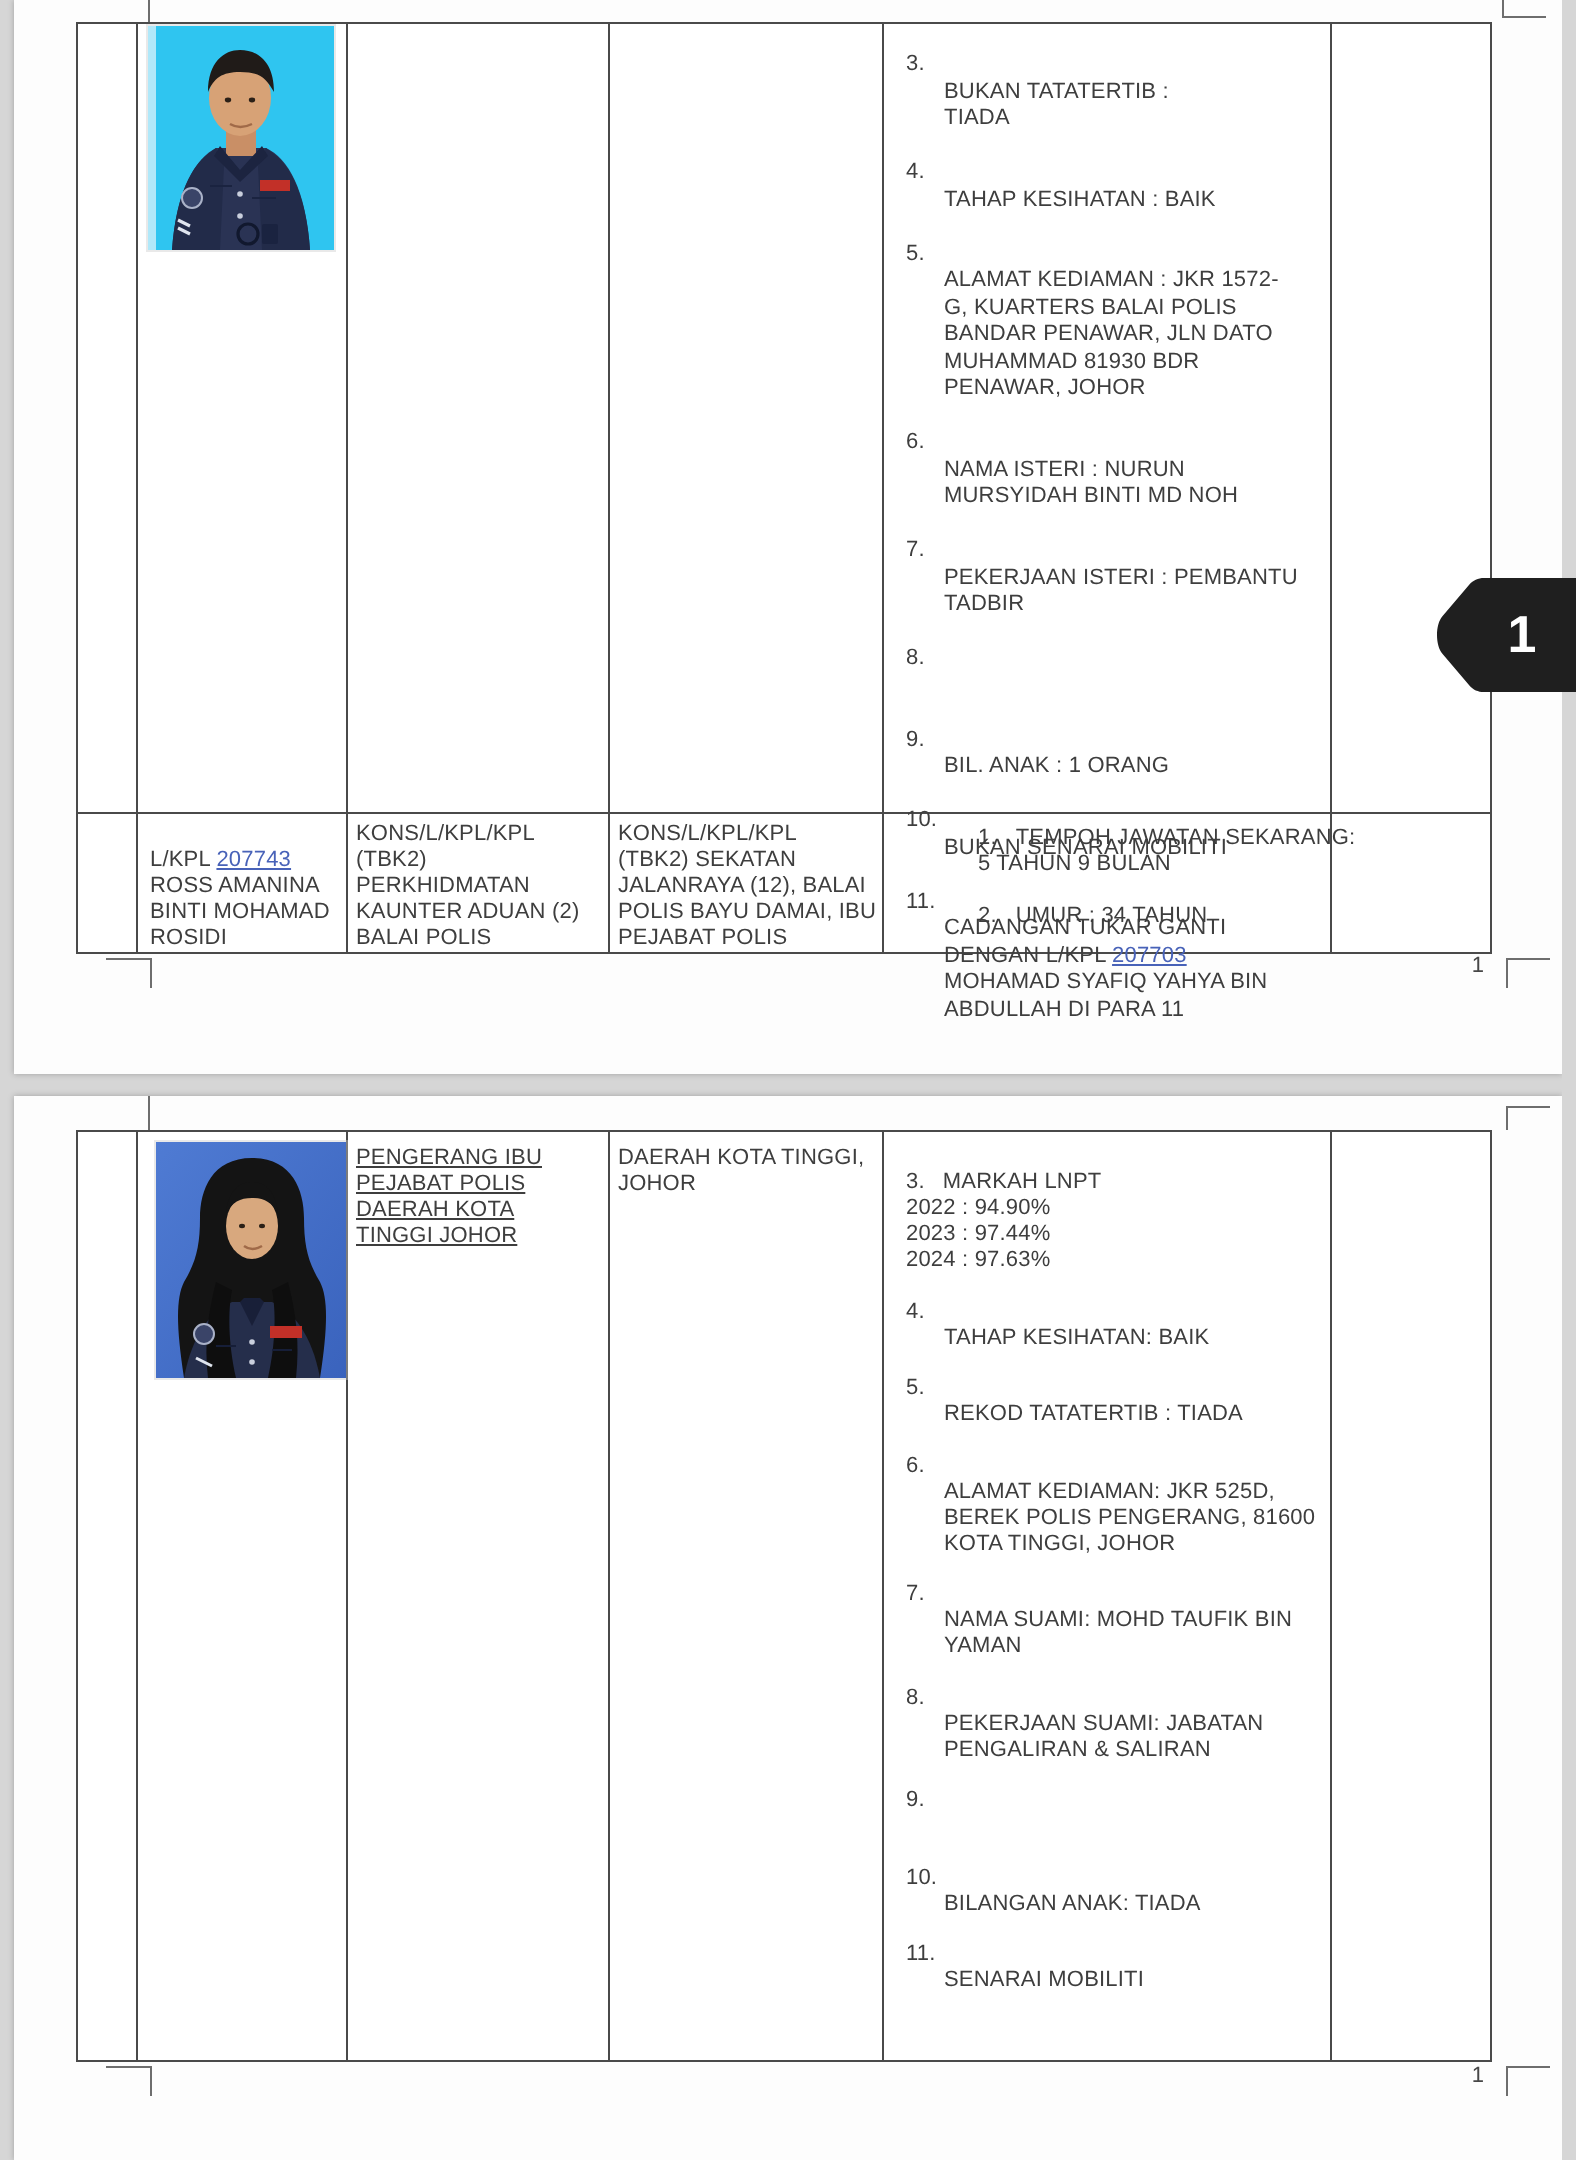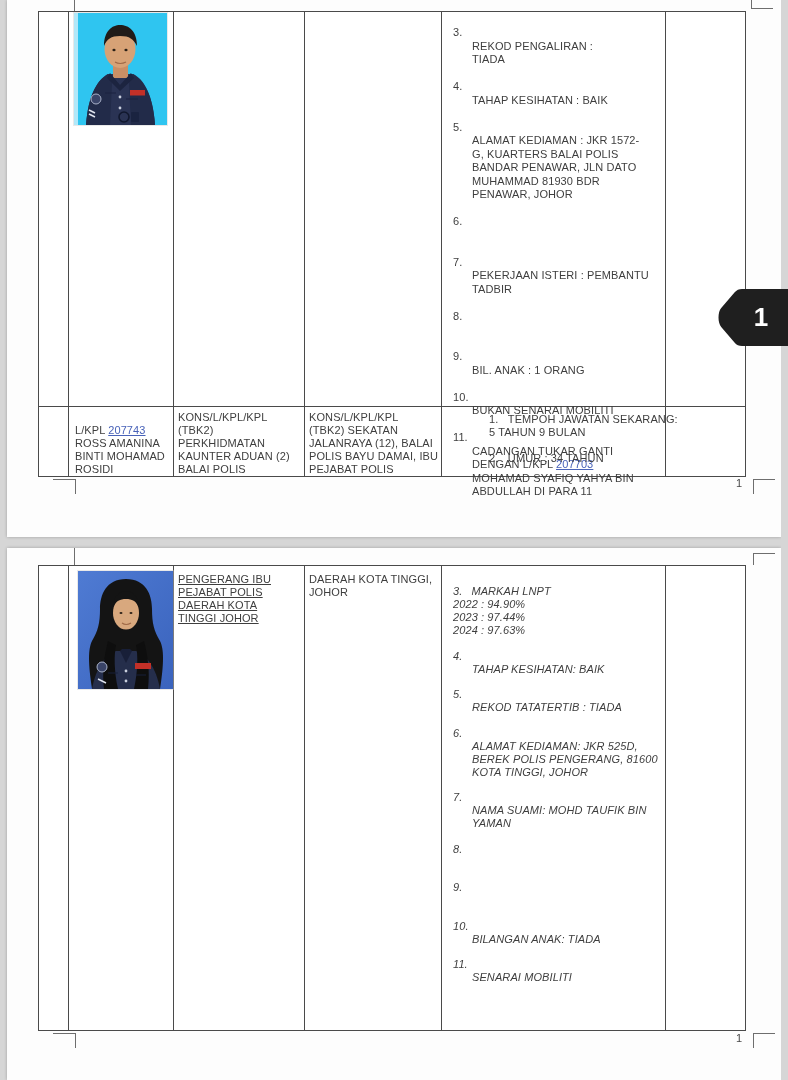--- a/index.html
+++ b/index.html
@@ -26,21 +26,21 @@
   .cell{
     position:absolute;font-size:11px;line-height:13px;
     white-space:pre-line;letter-spacing:.1px;box-sizing:border-box;
   }
   .items{position:absolute;font-size:11px;letter-spacing:.1px;}
   .item{position:relative;padding-left:19px;white-space:pre-line;}
   .item .num{position:absolute;left:0;top:0;}
   .item.flush{padding-left:0;}
   .item.flush .num{position:static;margin-right:9px;}
   #page1 .item{line-height:13.5px;margin-bottom:13.5px;}
-  #page2 .item{line-height:13px;margin-bottom:12.5px;font-style:italic;}
+  #page2 .item{line-height:13px;margin-bottom:12.5px;}
   .body{white-space:pre-line;}
   a.link{color:#4862b8;text-decoration:underline;cursor:pointer;}
   .mark{position:absolute;background:#6e6e6e;}
   .mark.h{height:1px;width:22px;}
   .mark.v{width:1px;height:15px;}
   .pageno{
     position:absolute;width:22px;text-align:right;
     font-size:11px;color:#474747;
   }
   .photo{position:absolute;box-shadow:0 0 0 1px rgba(200,200,200,.4);}
@@ -102,35 +102,36 @@
       <circle cx="22" cy="86" r="5" fill="#3a4468" stroke="#aab2c8" stroke-width="1"></circle>
       <path d="M15 97 l6 3 M15 101 l6 3" stroke="#dfe4ee" stroke-width="1.6"></path>
 
       <circle cx="50" cy="104" r="5" fill="none" stroke="#11182e" stroke-width="1.6"></circle>
       <rect x="57" y="99" width="8" height="10" rx="1" fill="#1a2340"></rect>
     </svg>
 
     <div class="items" style="left:414px;top:14px;width:205px;">
 
     <div class="item">
-          <span class="num">3.</span><span class="body">REKOD PENGALIRAN :
+          <span class="num">3.</span><span class="body">BUKAN TATATERTIB :
 TIADA</span>
         </div>
         <div class="item">
           <span class="num">4.</span><span class="body">TAHAP KESIHATAN : BAIK</span>
         </div>
         <div class="item">
           <span class="num">5.</span><span class="body">ALAMAT KEDIAMAN : JKR 1572-
 G, KUARTERS BALAI POLIS
 BANDAR PENAWAR, JLN DATO
 MUHAMMAD 81930 BDR
 PENAWAR, JOHOR</span>
         </div>
         <div class="item">
-          <span class="num">6.</span>
+          <span class="num">6.</span><span class="body">NAMA ISTERI : NURUN
+MURSYIDAH BINTI MD NOH</span>
         </div>
         <div class="item">
           <span class="num">7.</span><span class="body">PEKERJAAN ISTERI : PEMBANTU
 TADBIR</span>
         </div>
         <div class="item">
           <span class="num">8.</span>
         </div>
         <div class="item">
           <span class="num">9.</span><span class="body">BIL. ANAK : 1 ORANG</span>
@@ -244,21 +245,22 @@
         <div class="item">
           <span class="num">6.</span><span class="body">ALAMAT KEDIAMAN: JKR 525D,
 BEREK POLIS PENGERANG, 81600
 KOTA TINGGI, JOHOR</span>
         </div>
         <div class="item">
           <span class="num">7.</span><span class="body">NAMA SUAMI: MOHD TAUFIK BIN
 YAMAN</span>
         </div>
         <div class="item">
-          <span class="num">8.</span>
+          <span class="num">8.</span><span class="body">PEKERJAAN SUAMI: JABATAN
+PENGALIRAN &amp; SALIRAN</span>
         </div>
         <div class="item">
           <span class="num">9.</span>
         </div>
         <div class="item">
           <span class="num">10.</span><span class="body">BILANGAN ANAK: TIADA</span>
         </div>
         <div class="item">
           <span class="num">11.</span><span class="body">SENARAI MOBILITI</span>
         </div>

